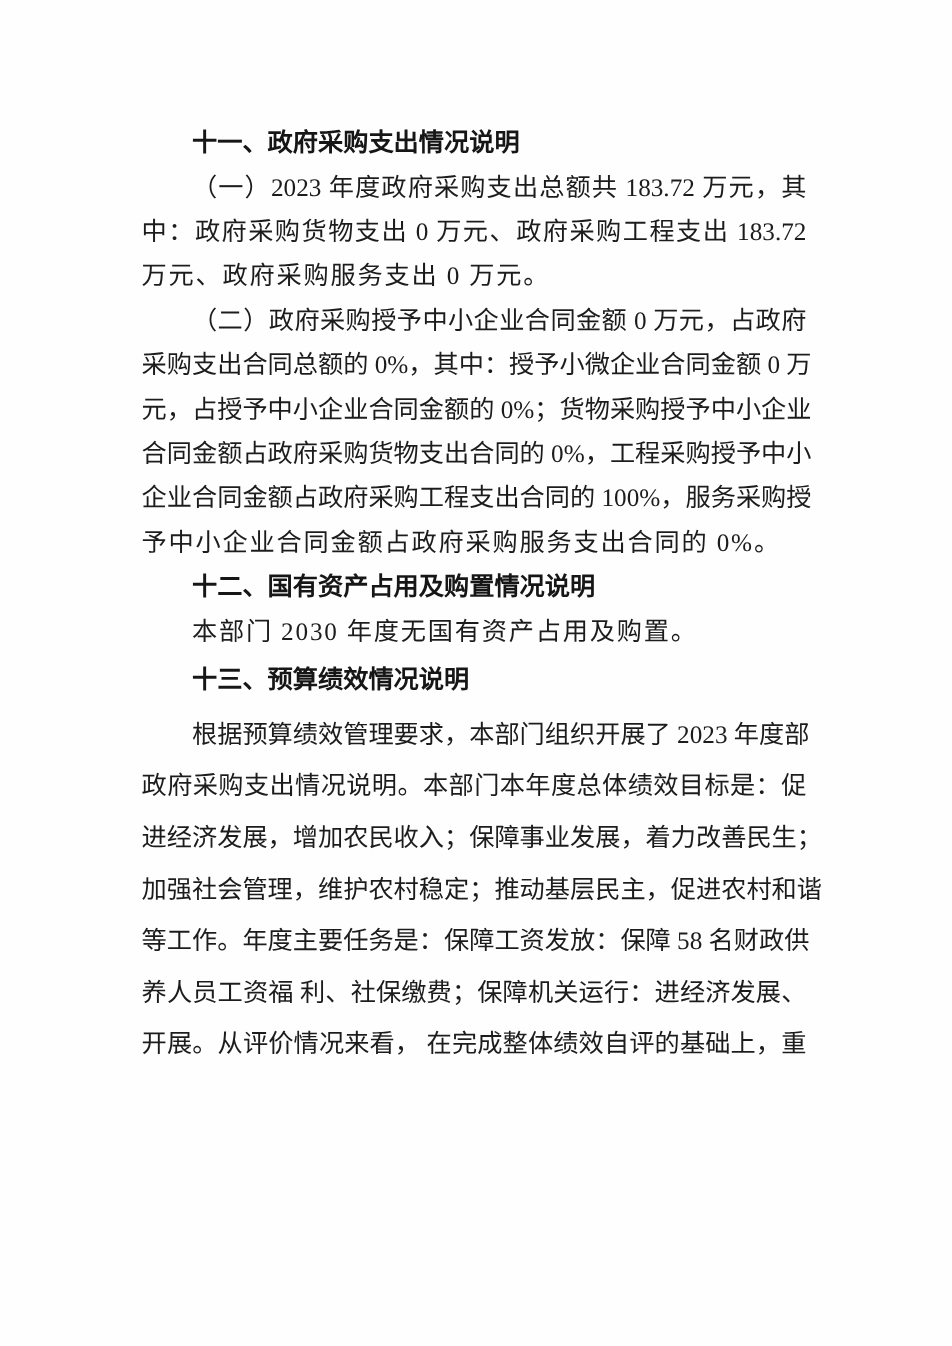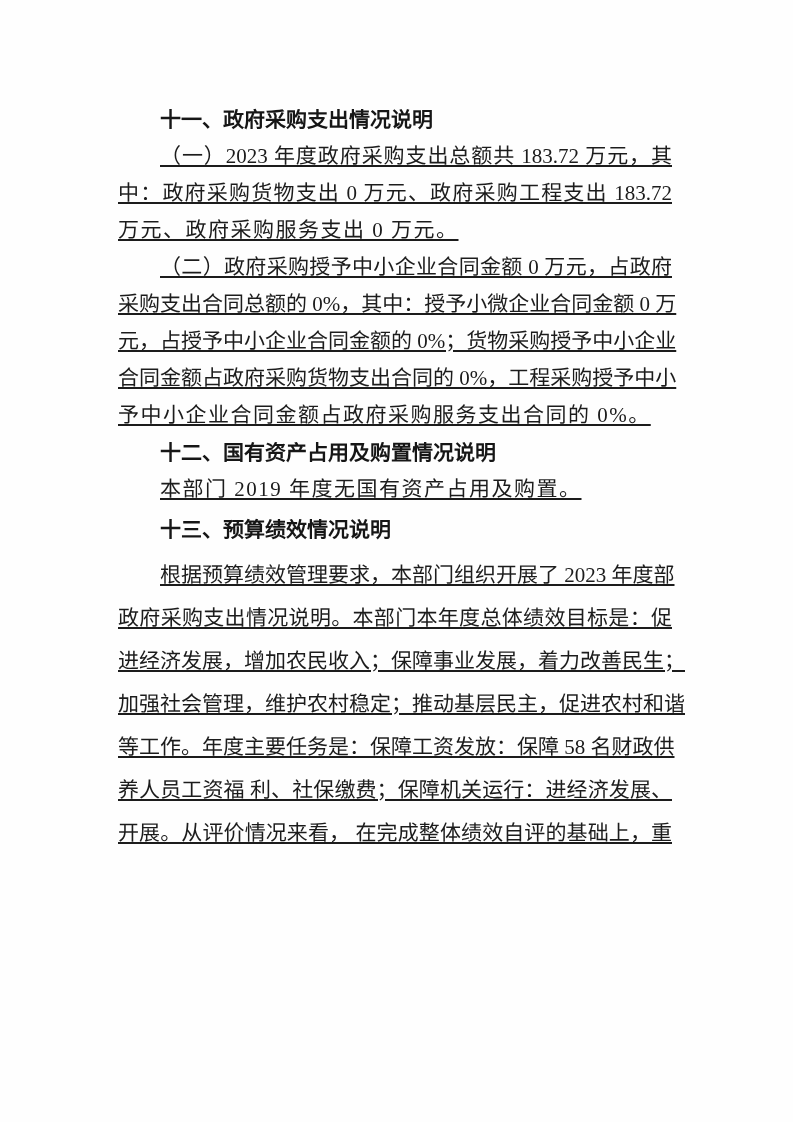--- a/index.html
+++ b/index.html
@@ -47,21 +47,20 @@
   .para.wide {
     margin-top: 6px;
   }
   .para.wide .line {
     line-height: 43px;
   }
   .line {
     white-space: nowrap;
     text-align: justify;
     text-align-last: justify;
-    text-decoration: underline;
     -moz-text-align-last: justify;
   }
   .line.first {
     text-indent: 2em;
   }
   .line.short {
     text-align-last: left;
     -moz-text-align-last: left;
     letter-spacing: 1.5px;
   }
@@ -76,26 +75,27 @@
     <div class="para">
       <div class="line first">（一）2023 年度政府采购支出总额共 183.72 万元，其</div>
       <div class="line">中：政府采购货物支出 0 万元、政府采购工程支出 183.72</div>
       <div class="line short">万元、政府采购服务支出 0 万元。</div>
     </div>
     <div class="para">
       <div class="line first">（二）政府采购授予中小企业合同金额 0 万元，占政府</div>
       <div class="line">采购支出合同总额的 0%，其中：授予小微企业合同金额 0 万</div>
       <div class="line">元，占授予中小企业合同金额的 0%；货物采购授予中小企业</div>
       <div class="line">合同金额占政府采购货物支出合同的 0%，工程采购授予中小</div>
+      <div class="line">企业合同金额占政府采购工程支出合同的 100%，服务采购授</div>
       <div class="line short">予中小企业合同金额占政府采购服务支出合同的 0%。</div>
     </div>
 
     <h2 class="heading">十二、国有资产占用及购置情况说明</h2>
     <div class="para">
-      <div class="line first short">本部门 2019 年度无国有资产占用及购置。</div>
+      <div class="line first short">本部门 2030 年度无国有资产占用及购置。</div>
     </div>
 
     <h2 class="heading gap-before">十三、预算绩效情况说明</h2>
     <div class="para wide">
       <div class="line first">根据预算绩效管理要求，本部门组织开展了 2023 年度部</div>
       <div class="line">政府采购支出情况说明。本部门本年度总体绩效目标是：促</div>
       <div class="line">进经济发展，增加农民收入；保障事业发展，着力改善民生；</div>
       <div class="line">加强社会管理，维护农村稳定；推动基层民主，促进农村和谐</div>
       <div class="line">等工作。年度主要任务是：保障工资发放：保障 58 名财政供</div>
       <div class="line">养人员工资福 利、社保缴费；保障机关运行：进经济发展、</div>

